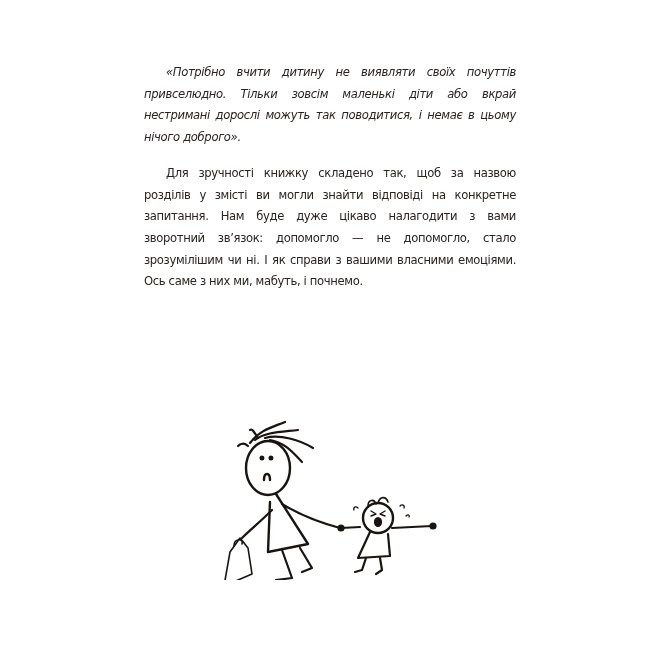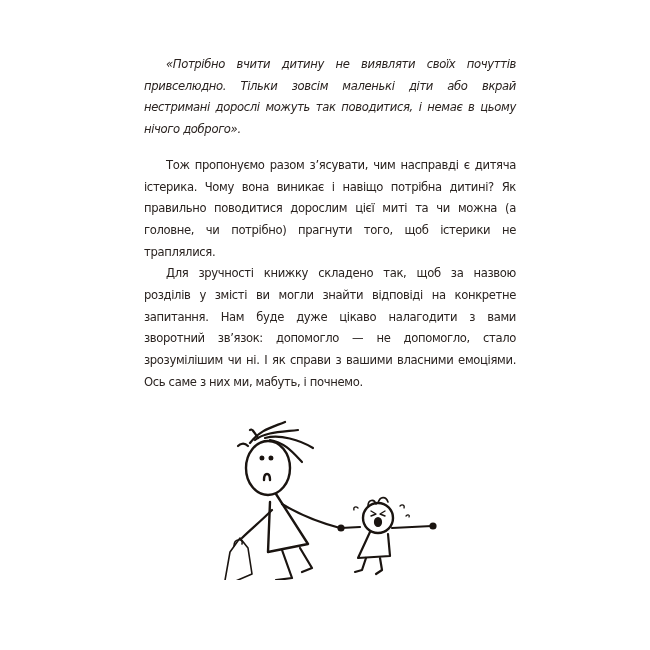--- a/index.html
+++ b/index.html
@@ -1,39 +1,38 @@
 <!DOCTYPE html>
 <html><head>
 <meta charset="utf-8">
 <style>
   html, body { margin: 0; padding: 0; background: #ffffff; }
   body { width: 650px; height: 650px; position: relative; overflow: hidden; }
   .page {
     position: absolute; left: 0; top: 0; width: 650px; height: 650px; background: #fff;
   }
   .text-block {
-    position: absolute; left: 144px; top: 54px; width: 372px;
+    position: absolute; left: 144px; top: 62px; width: 372px;
     font-family: "DejaVu Sans", sans-serif;
     font-size: 11.6px; line-height: 21.7px; color: #2a2320;
     text-align: justify; letter-spacing: -0.35px;
   }
   .text-block p { margin: 0; text-indent: 22px; }
   .text-block p.quote { font-style: italic; margin-bottom: 14px; }
   .illustration {
     position: absolute; left: 210px; top: 410px; width: 260px; height: 170px;
   }
   .illustration svg { width: 100%; height: 100%; }
 </style>
 </head>
 <body>
 
 <div class="page">
   <div class="text-block">
     <p class="quote">«Потрібно вчити дитину не виявляти своїх почуттів привселюдно. Тільки зовсім маленькі діти або вкрай нестримані дорослі можуть так поводитися, і немає в цьому нічого доброго».</p>
-    <p>Тож пропонуємо разом з’ясувати, чим насправді є дитяча істерика. Чому вона виникає і навіщо потрібна дитині? Як правильно поводитися дорослим цієї миті та чи можна (а головне, чи потрібно) прагнути того, щоб істерики не траплялися.</p>
     <p>Для зручності книжку складено так, щоб за назвою розділів у змісті ви могли знайти відповіді на конкретне запитання. Нам буде дуже цікаво налагодити з вами зворотний зв’язок: допомогло — не допомогло, стало зрозумілішим чи ні. І як справи з вашими власними емоціями. Ось саме з них ми, мабуть, і почнемо.</p>
   </div>
 
   <div class="illustration">
     <svg viewBox="0 0 260 170" fill="none" stroke="#1a1410" stroke-width="2.2" stroke-linecap="round" stroke-linejoin="round">
 
       <path d="M40 33 C50 20, 60 18, 75 12"></path>
       <path d="M45 30 C55 22, 70 22, 88 20"></path>
       <path d="M55 28 C70 24, 90 30, 103 38"></path>
       <path d="M60 30 C75 32, 85 45, 92 52"></path>

